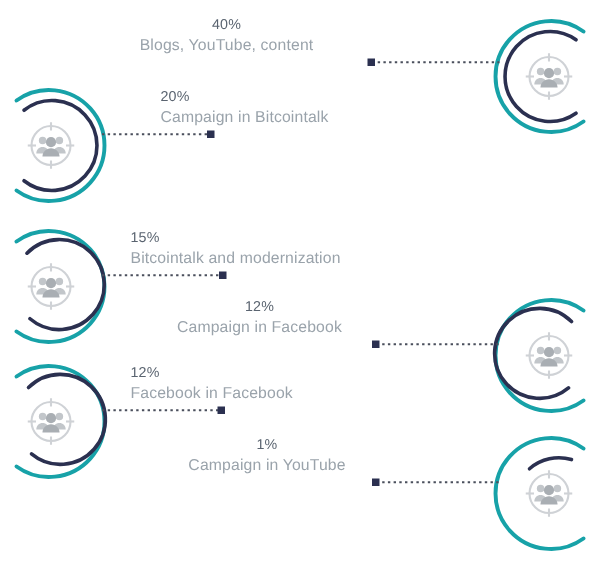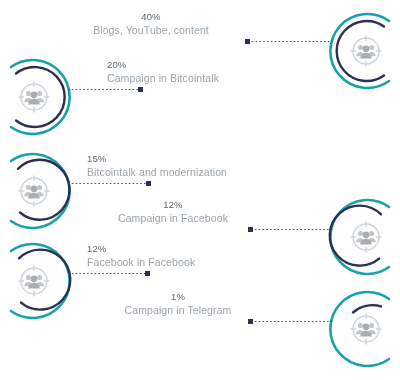--- a/index.html
+++ b/index.html
@@ -272,17 +272,17 @@
       </div>
     </div>
     <div class="connector" style="left:248px;top:318px;width:85px;">
       <svg width="85" height="7" viewBox="0 0 85 7">
         <line x1="3" y1="3.5" x2="85" y2="3.5" stroke="#4a4f5c" stroke-width="1.2" stroke-dasharray="1.6 2.2"></line>
         <rect x="0" y="1" width="5" height="5" fill="#2b3050"></rect>
       </svg>
     </div>
     <div class="label right-align" style="left:110px;top:290px;width:136px;">
       <div class="pct">1%</div>
-      <div class="desc">Campaign in Telegram</div>
+      <div class="desc">Campaign in YouTube</div>
     </div>
   </div>
 
 </div>
 
 </body></html>

